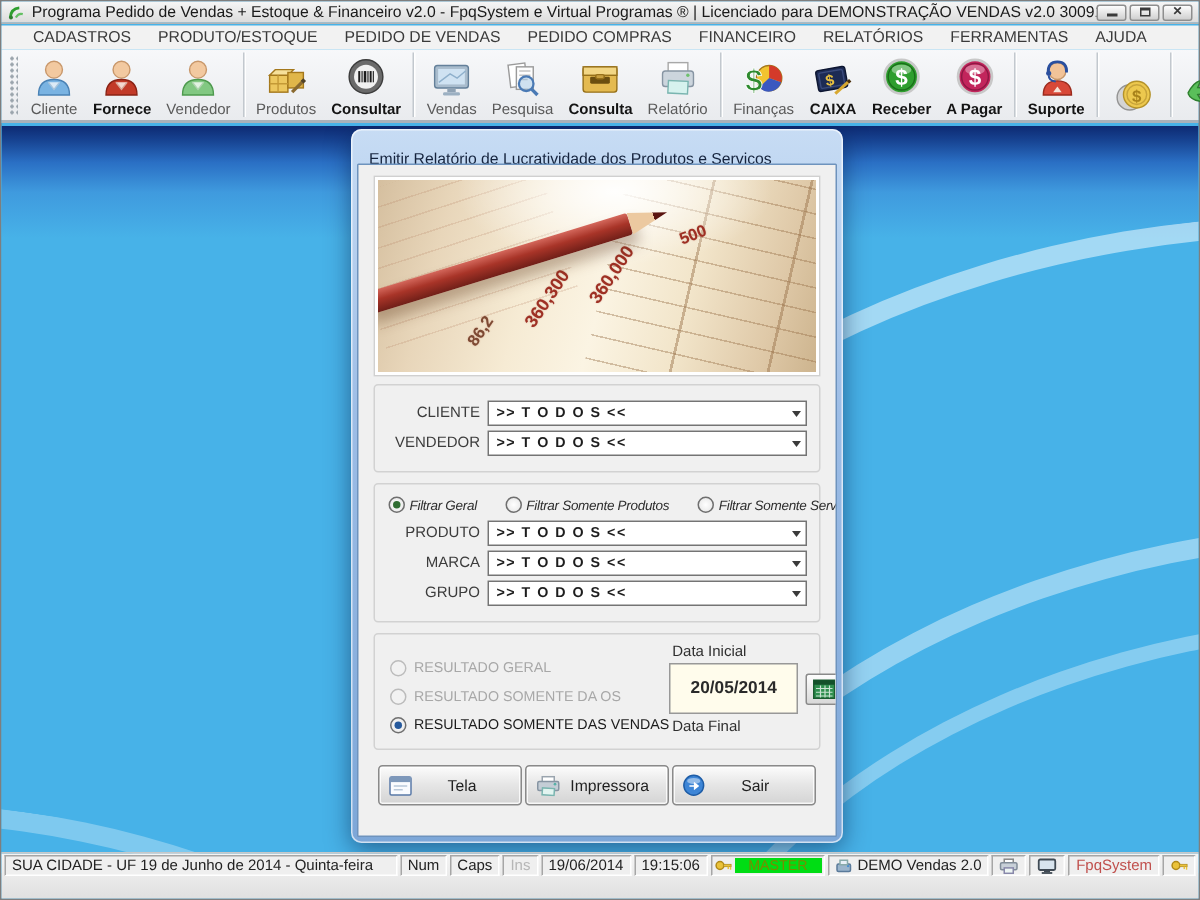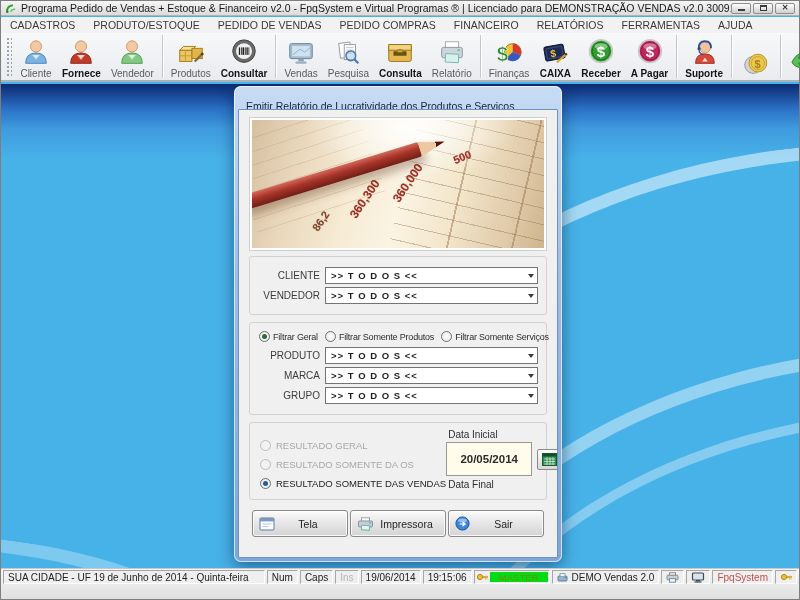--- a/index.html
+++ b/index.html
@@ -14,21 +14,21 @@
   .title-text { margin-left:5px; white-space:nowrap; overflow:hidden; }
   .winbtns { margin-left:auto; display:flex; gap:2px; flex:none; }
   .wbtn { width:20px; height:11px; border:1px solid #8e8e8e; border-radius:2px;
     background:linear-gradient(#fdfdfd,#cfcfcf); display:flex; align-items:center; justify-content:center; }
   .glyph-min { width:7px; height:2px; background:#3a3a3a; margin-top:4px; }
   .glyph-max { width:7px; height:6px; border:1px solid #3a3a3a; border-top-width:2px; }
   .glyph-close { font-size:8px; line-height:1; color:#3a3a3a; font-weight:700; }
 
   
   .menubar { position:absolute; top:16px; left:0; right:0; height:16px; background:#f2f2f2;
-    display:flex; align-items:center; font-size:10.5px; color:#3a3a3a; padding-left:0; }
+    display:flex; align-items:center; font-size:10.5px; color:#3a3a3a; padding-left:12px; }
   .mitem { padding:0 9px; white-space:nowrap; }
 
   
   .toolbar { position:absolute; top:32px; left:0; right:0; height:49px;
     background:linear-gradient(#f7f8fa,#e9ebee); border-bottom:2px solid #aab2ba;
     display:flex; align-items:center; padding:1px 2px; }
   .grip { width:6px; height:40px; margin:0 3px;
     background-image:radial-gradient(circle,#9aa4ac 1px,transparent 1.3px); background-size:4px 4px; flex:none;}
   .tsep { width:1px; height:43px; background:#c2c8ce; box-shadow:1px 0 0 #ffffff; margin:0 3px; flex:none; }
   .tbtn { display:flex; flex-direction:column; align-items:center; justify-content:flex-end;
@@ -95,21 +95,21 @@
   .combo { flex:1; height:17px; background:#fff; border:1px solid #747474; display:flex; align-items:center; padding:0 3px 0 5px; }
   .cval { font-size:9.5px; font-weight:700; letter-spacing:1px; color:#1d1d1d; white-space:nowrap; overflow:hidden; }
   .carrow { margin-left:auto; width:0; height:0; border-left:3.5px solid transparent; border-right:3.5px solid transparent; border-top:4px solid #3a3a3a; flex:none; }
 
   .radio { display:flex; align-items:center; white-space:nowrap; }
   .rdo { width:11px; height:11px; border-radius:50%; border:1px solid #6f6f6f;
     background:radial-gradient(#ffffff,#e4e4e4); position:relative; flex:none; }
   .rdo.sel::after { content:''; position:absolute; inset:2px; border-radius:50%; background:#2f6d32; }
   .rdo.sel.blu::after { background:#26599c; }
   .rdo.dis { border-color:#bcbcbc; background:#f2f2f2; }
-  .filters { display:flex; align-items:center; gap:7px; margin:1px 0 5px 1px; }
+  .filters { display:flex; align-items:center; gap:19px; margin:1px 0 5px 1px;font-style:italic; }
   .filters .radio { gap:3px; font-size:9px; color:#2e2e2e; letter-spacing:-0.2px; }
 
   .res-col { flex:1; display:flex; flex-direction:column; justify-content:space-between; padding:12px 0 3px 2px; }
   .res-col .radio { gap:5px; font-size:9.5px; color:#1c1c1c; }
   .res-col .radio.off { color:#a8a8a8; }
   .date-col { width:118px; flex:none; }
   .dlabel { font-size:10px; color:#2e2e2e; margin:1px 0 2px 2px; }
   .drow { display:flex; align-items:center; gap:5px; margin-bottom:3px; }
   .dfield { width:86px; height:34px; background:#fffcec; border:1px solid #989898;
     display:flex; align-items:center; justify-content:center; font-size:11.5px; font-weight:700; color:#2a2a2a; }

